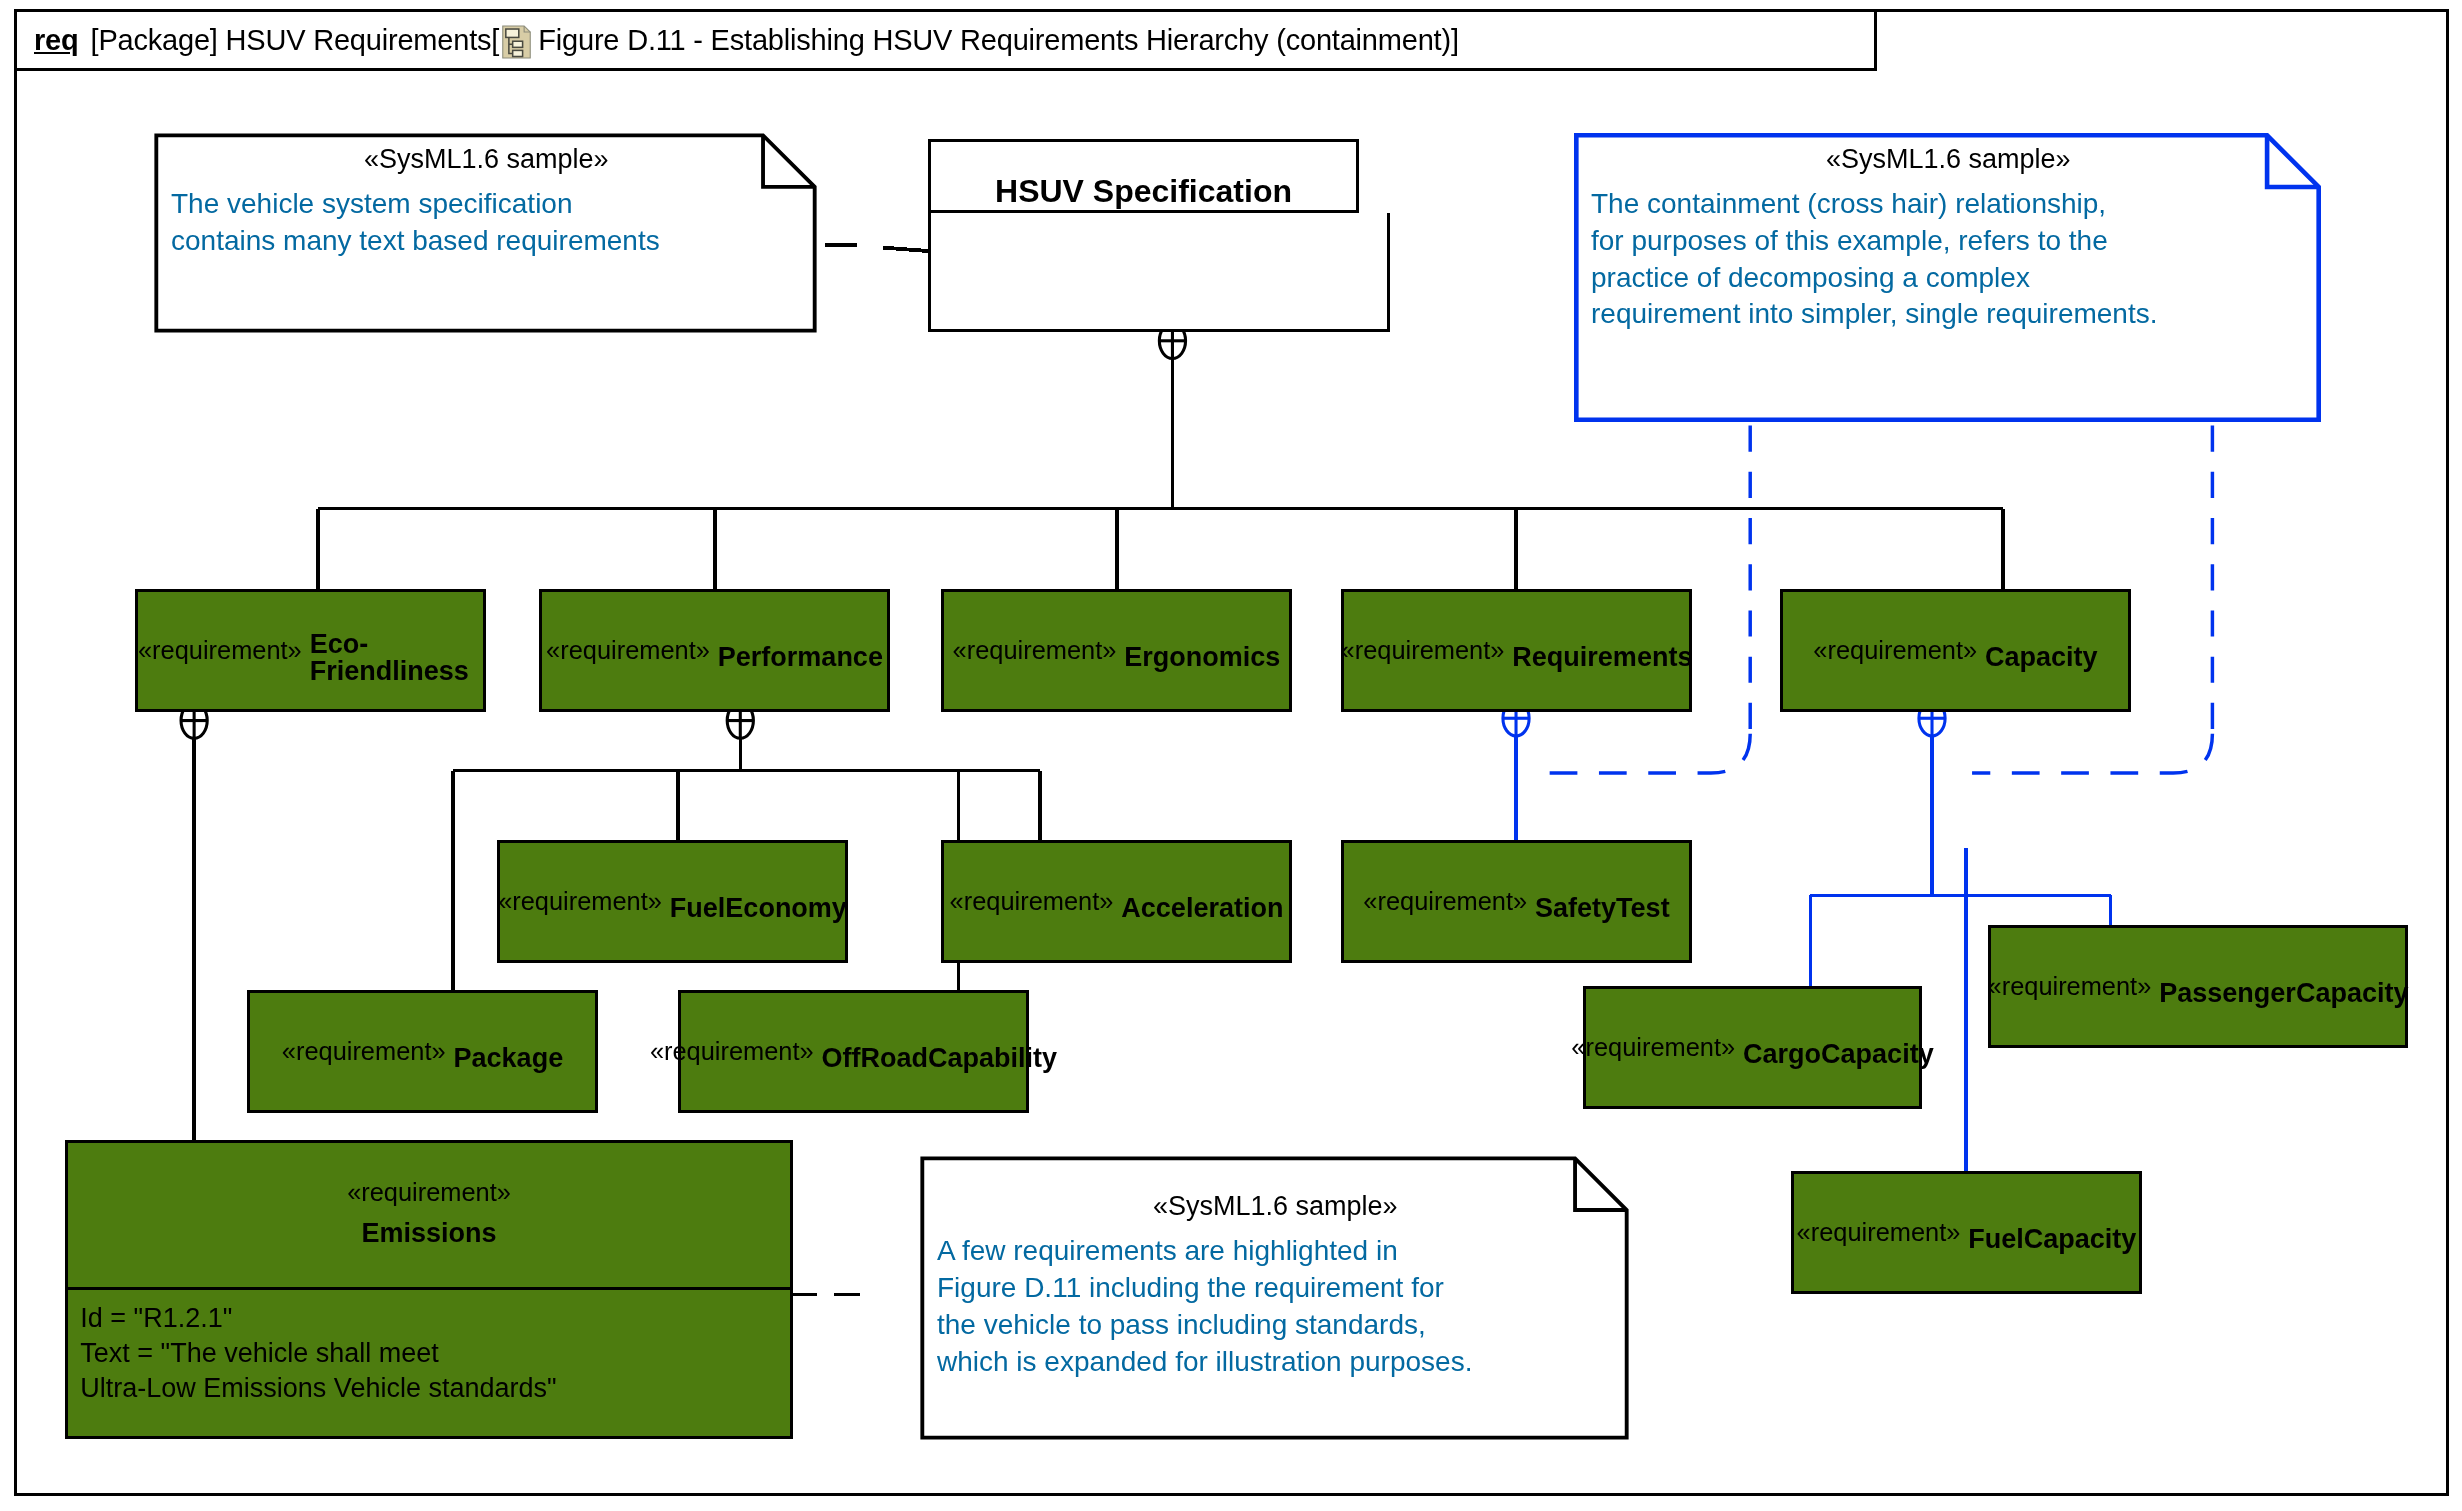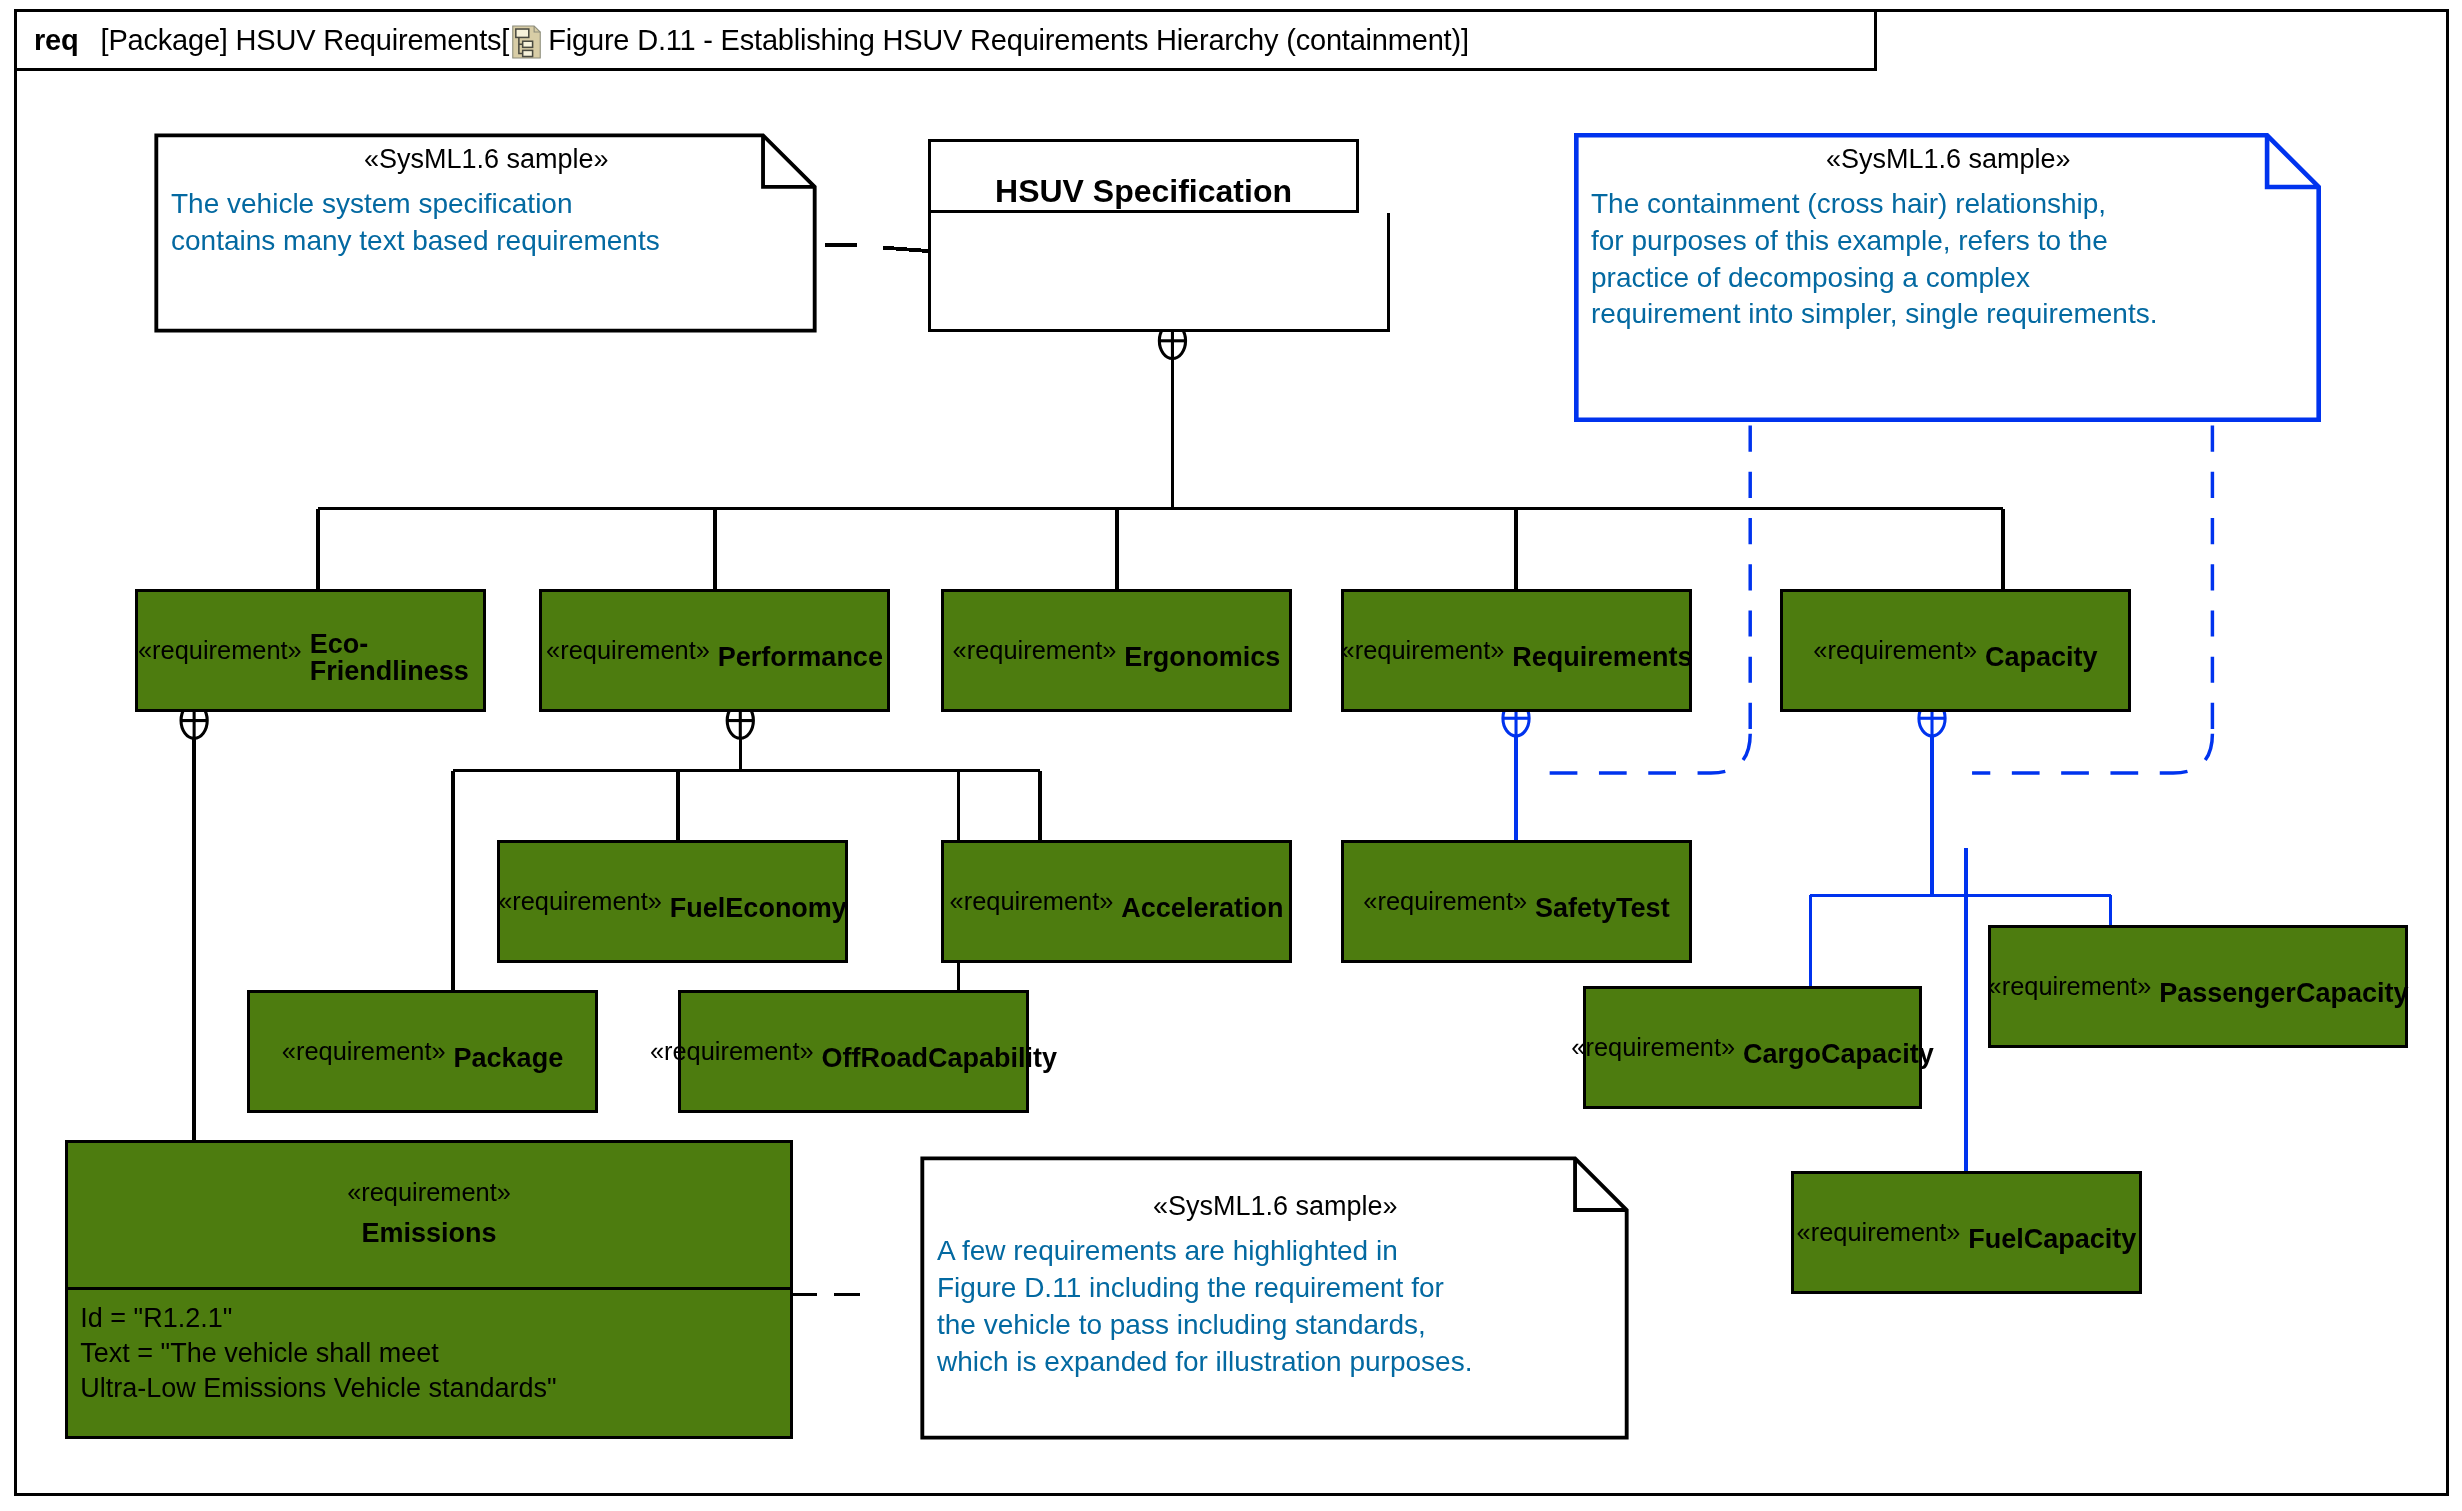--- a/index.html
+++ b/index.html
@@ -6,21 +6,21 @@
   body{font-family:"Liberation Sans", sans-serif;}
   #page{position:relative;width:2462px;height:1512px;background:#fff;overflow:hidden;}
 
   
   .frame-border{position:absolute;left:14px;top:9.2px;width:2435px;height:1487px;
     border:3.9px solid #000;box-sizing:border-box;}
   .frame-header{position:absolute;left:14px;top:9.2px;height:62px;
     border:3.9px solid #000;box-sizing:border-box;background:#fff;
     display:flex;align-items:center;padding:0 14px 0 17px;white-space:nowrap;}
   .hdr-txt{font-size:29px;color:#000;letter-spacing:-0.2px;}
-  .hdr-bold{font-weight:bold;}
+  .hdr-bold{font-weight:bold;text-decoration:underline;}
   .pkg-icon{display:inline-block;width:29px;height:34px;margin:0 7px -3.9px 3.1px;position:relative;}
 
   
   svg.wires{position:absolute;left:0;top:0;width:2462px;height:1512px;pointer-events:none;}
 
   
   .node{position:absolute;box-sizing:border-box;background:#4d7c0f;border:3.1px solid #000;
         display:flex;flex-direction:row;align-items:center;justify-content:center;gap:8px;}
   .stereo{font-size:25.4px;color:#000;line-height:1.0;text-align:center;}
   .nname{font-size:27px;font-weight:bold;color:#000;line-height:1.0;text-align:left;margin-top:14px;}
@@ -42,21 +42,21 @@
 </style>
 </head>
 <body>
 
 <div id="page">
 
   <div class="frame-border"></div>
 
   <div class="frame-header" id="frame-header" style="width:1863px;">
     <span class="hdr-txt hdr-bold">req</span>
-    <span class="hdr-txt" style="margin-left:22px;">[Package] HSUV Requirements[</span>
+    <span class="hdr-txt" style="margin-left:12px;">[Package] HSUV Requirements[</span>
     <span class="pkg-icon">
       <svg width="29" height="34" viewBox="0 0 38 44">
         <path d="M1 1 H29 L37 9 V43 H1 Z" fill="#d8cda6" stroke="#8b8b7a" stroke-width="1.4"></path>
         <path d="M29 1 L29 9 L37 9" fill="none" stroke="#8b8b7a" stroke-width="1.4"></path>
         <rect x="5" y="5" width="17" height="11" fill="#f7f2da" stroke="#4a4a40" stroke-width="2"></rect>
         <rect x="14" y="21" width="13" height="8" fill="#f7f2da" stroke="#4a4a40" stroke-width="2"></rect>
         <rect x="14" y="33" width="13" height="8" fill="#f7f2da" stroke="#4a4a40" stroke-width="2"></rect>
         <path d="M9 16 V37 H14 M9 25 H14" fill="none" stroke="#4a4a40" stroke-width="2"></path>
       </svg>
     </span>

